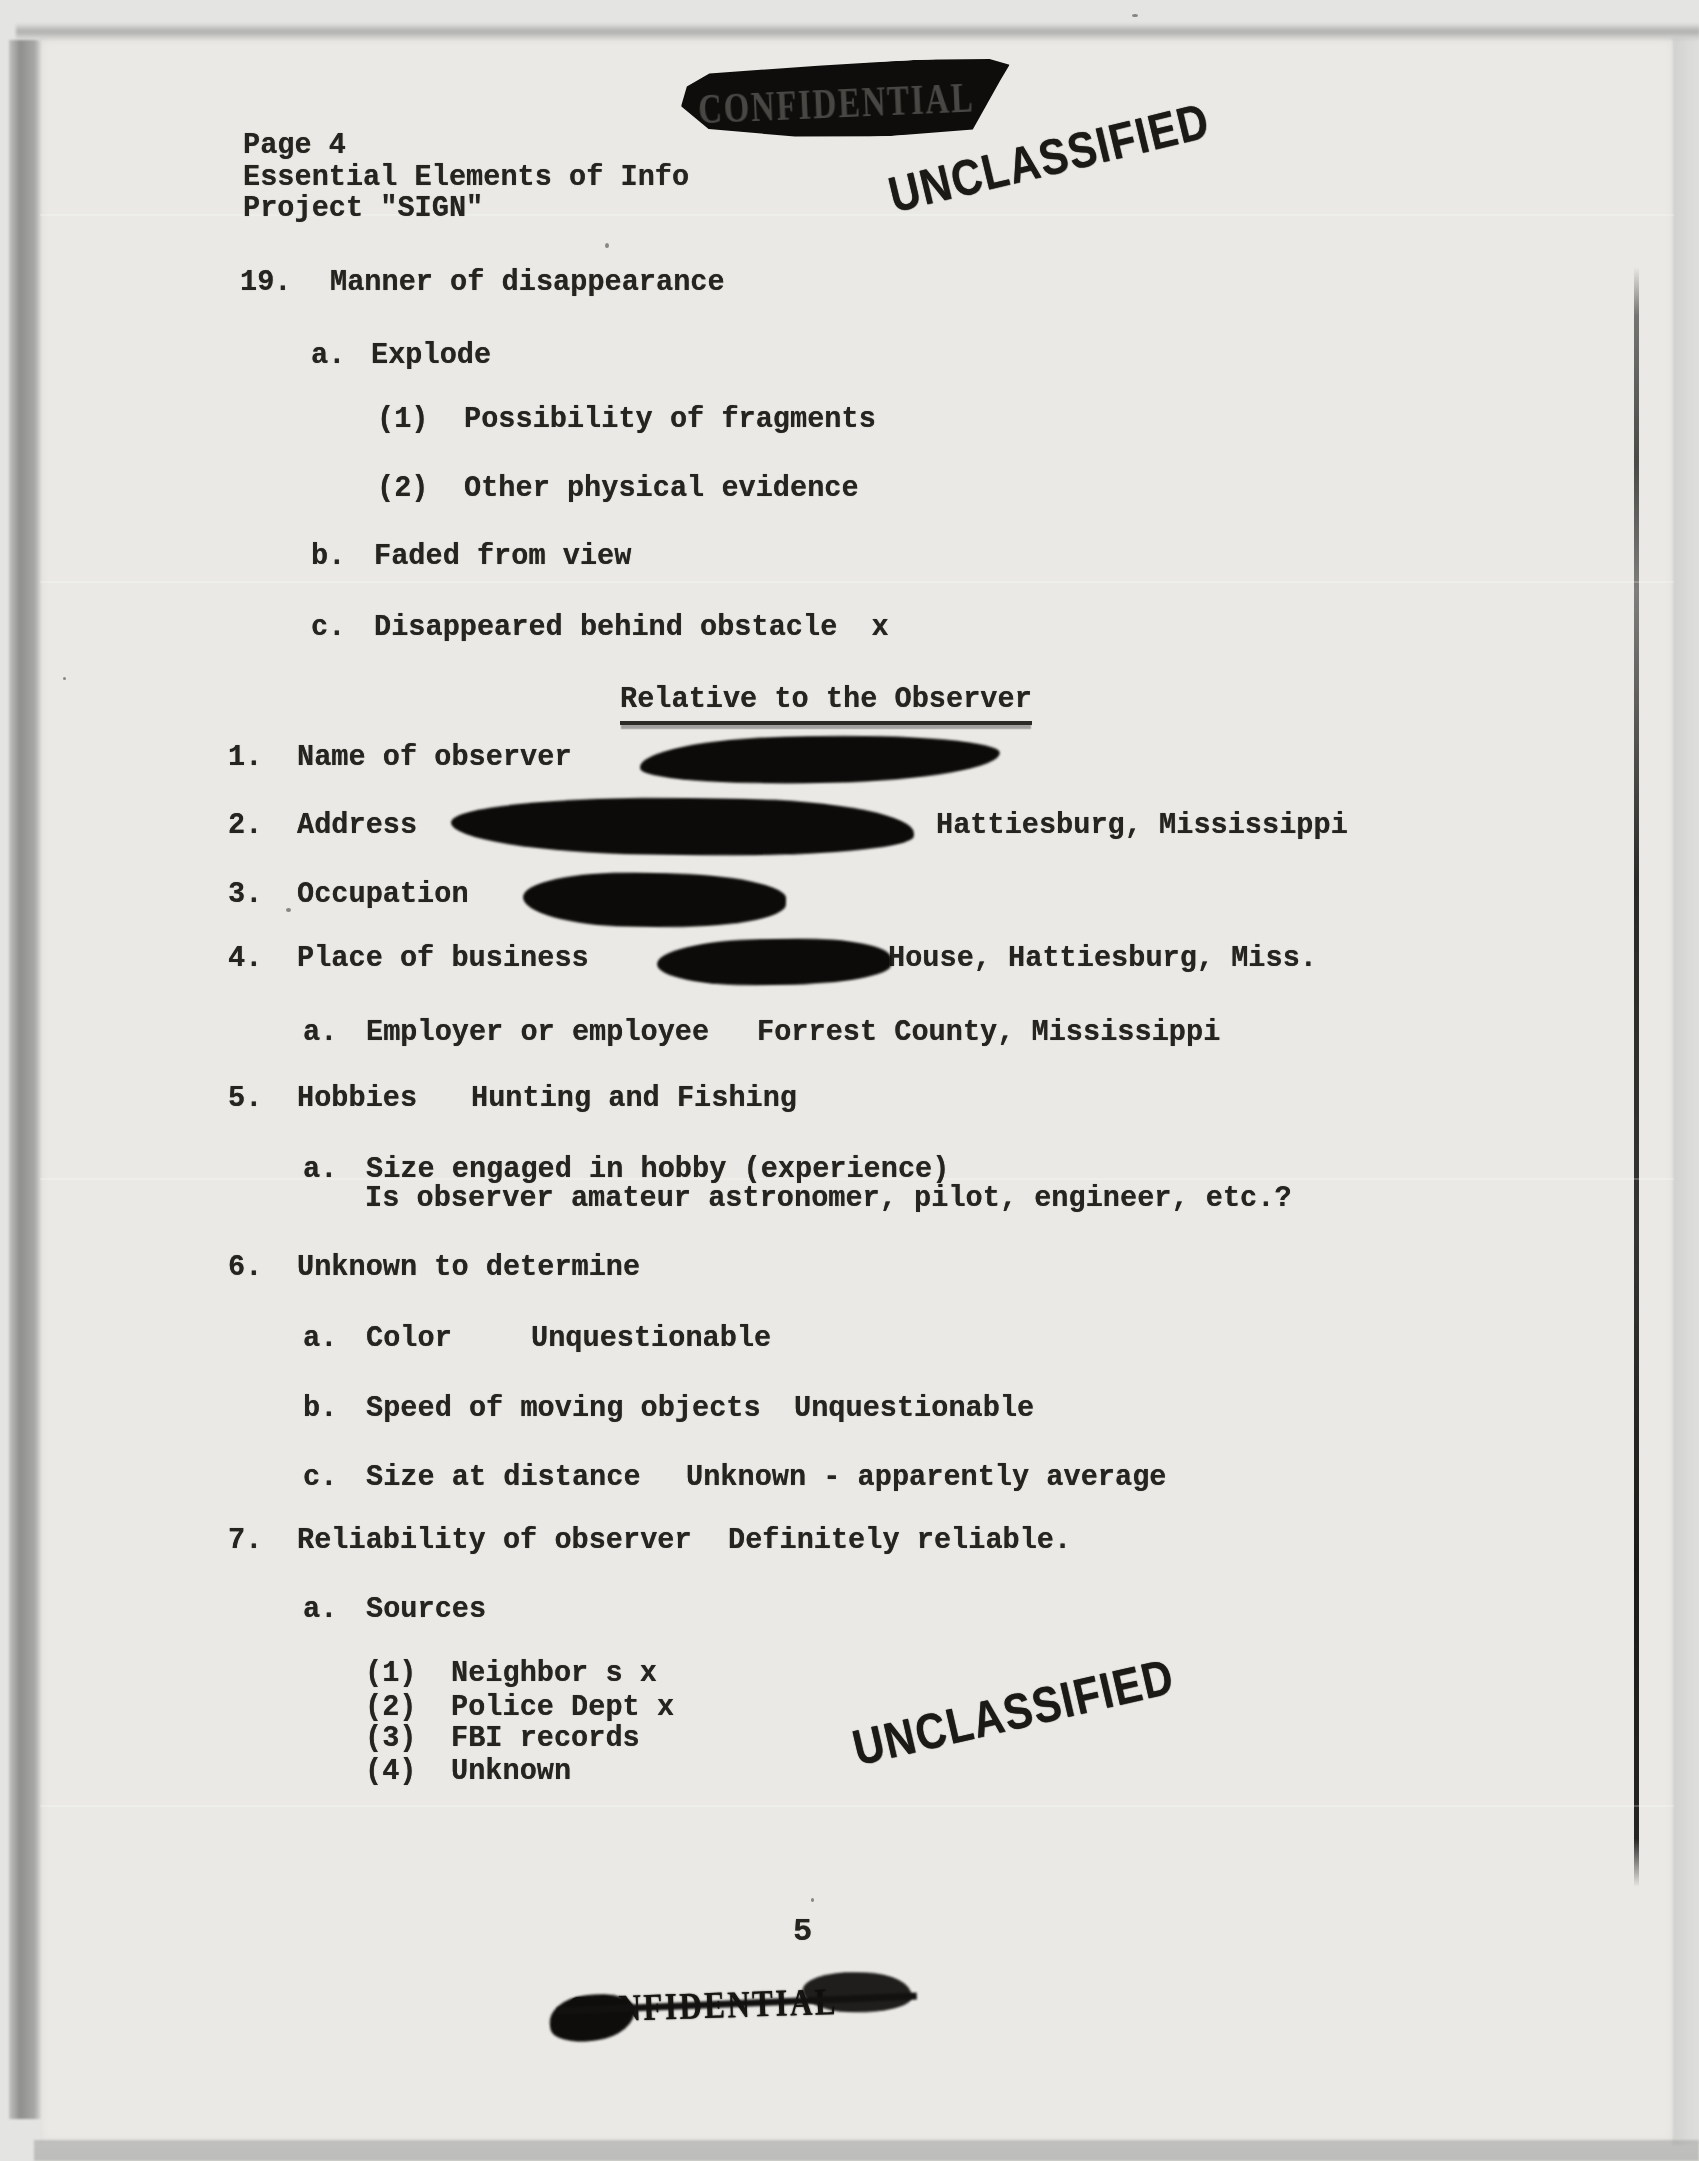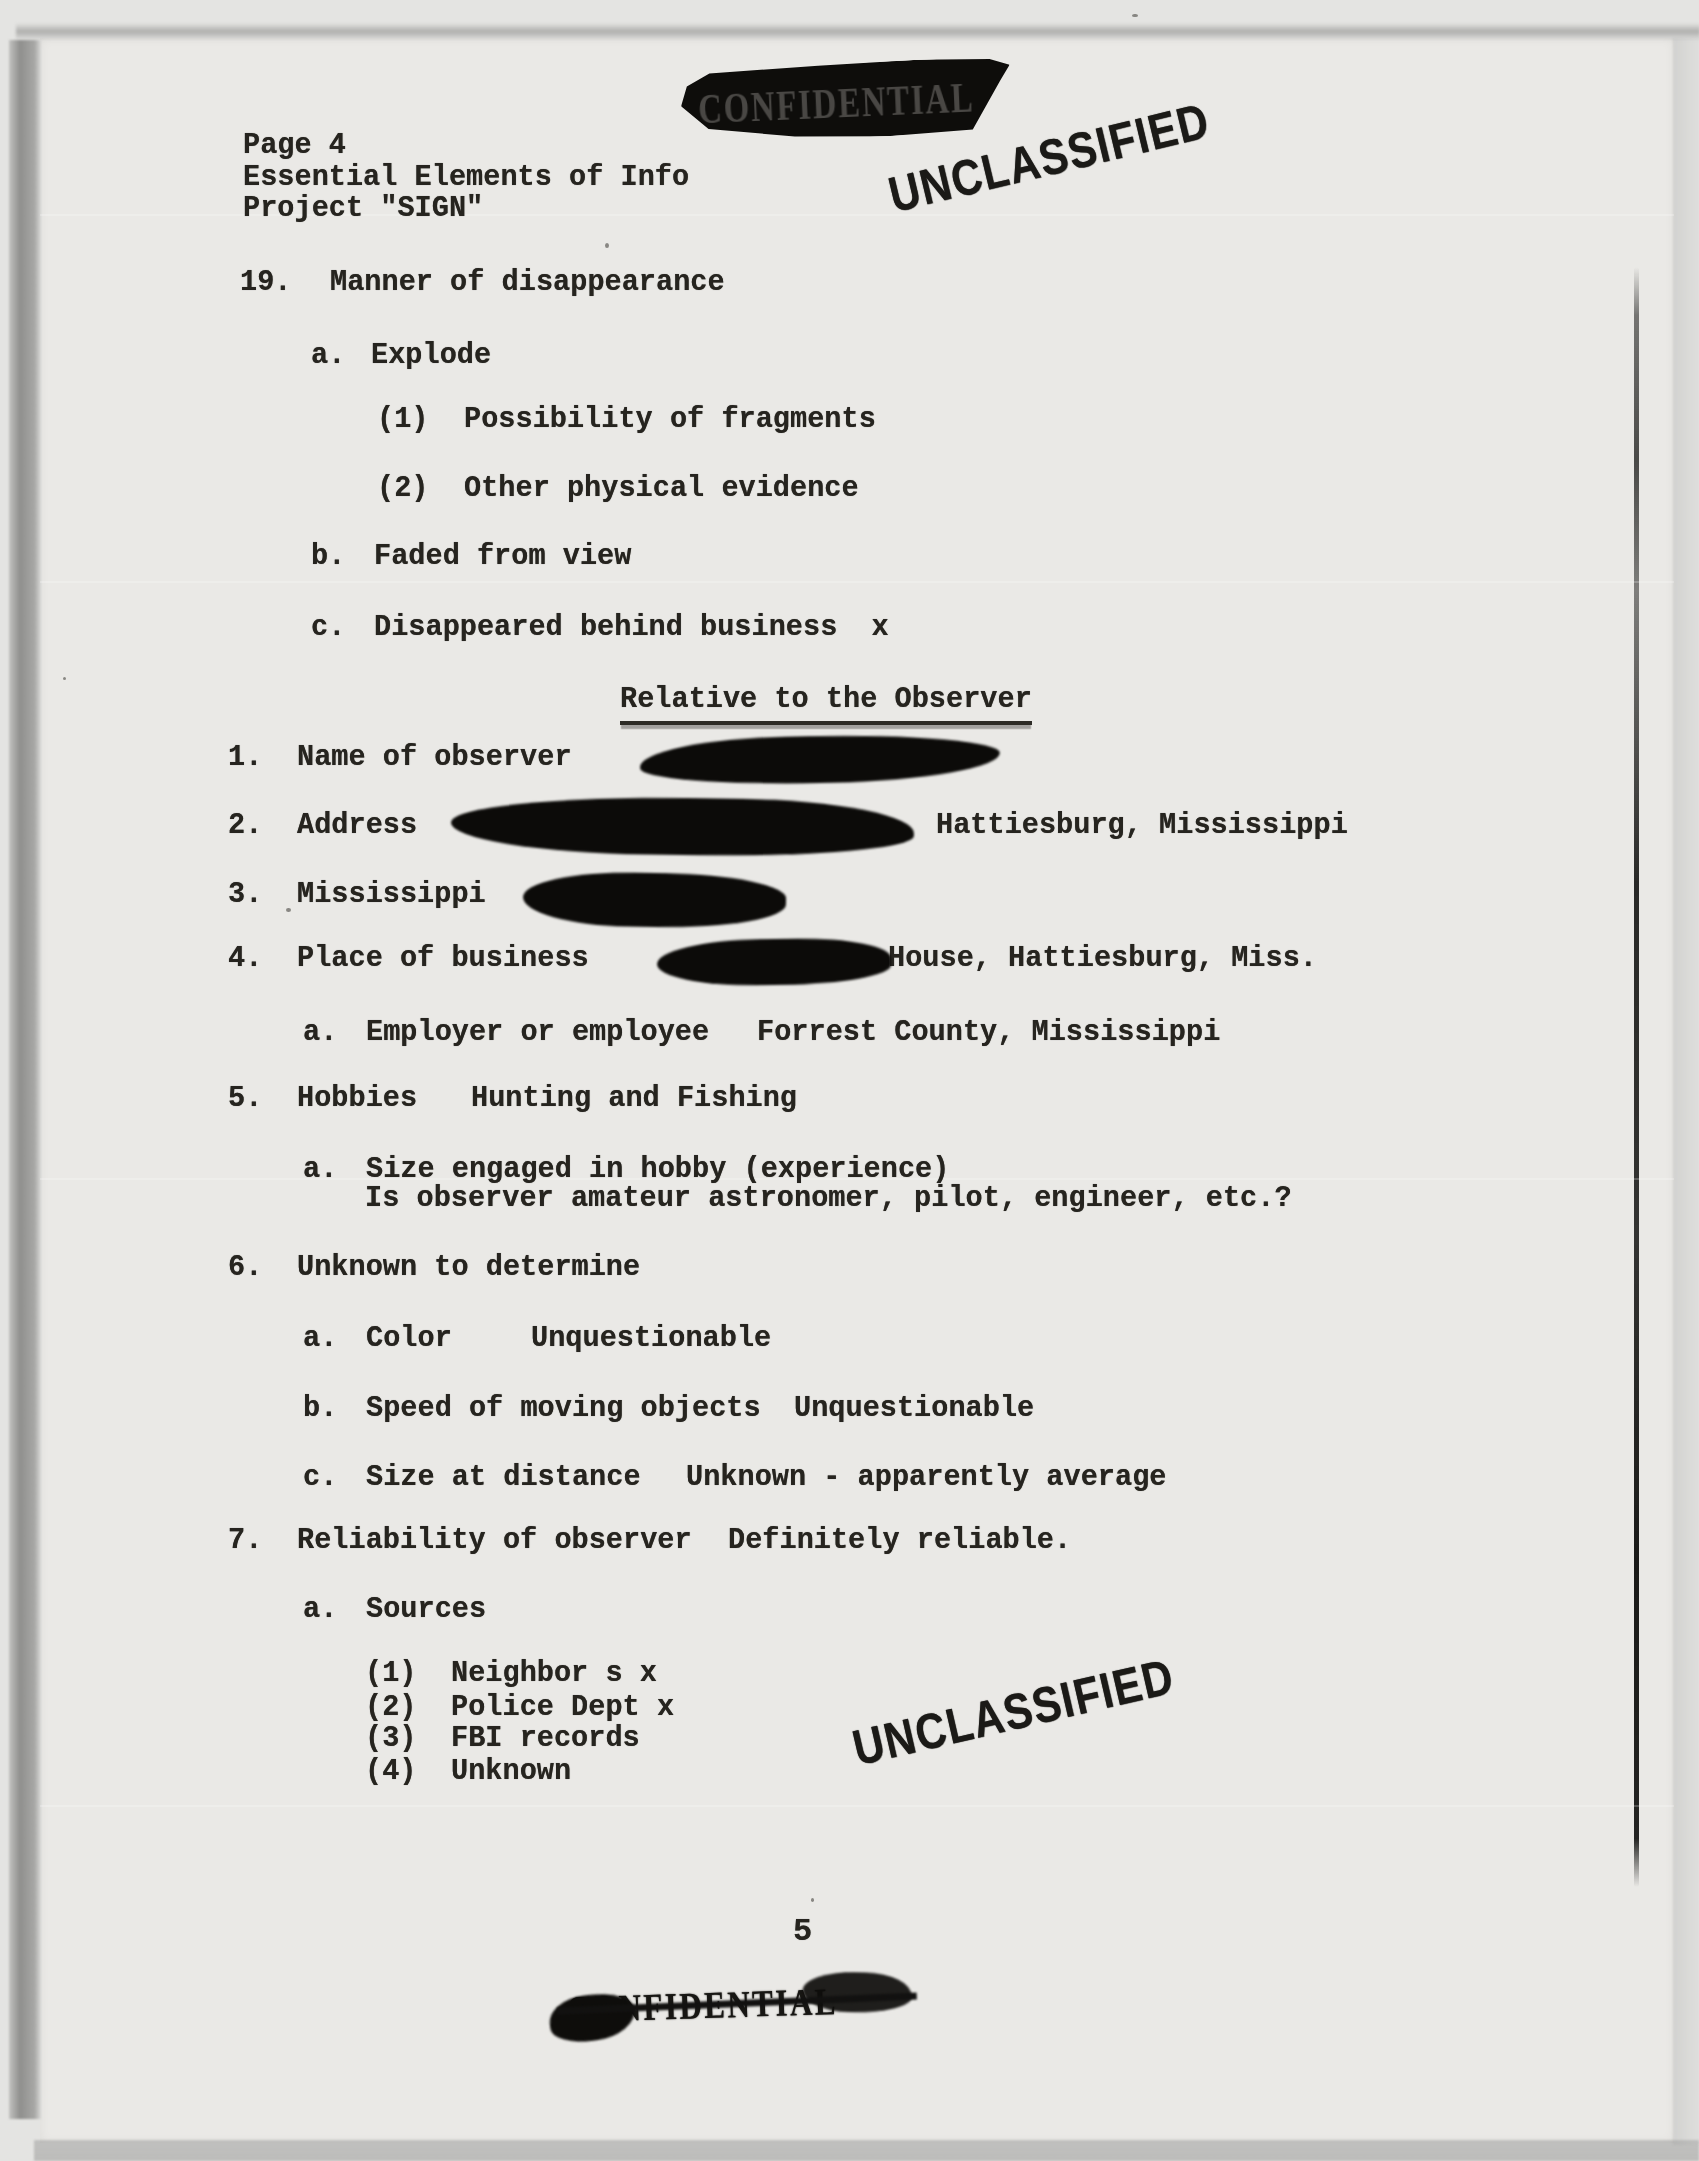--- a/index.html
+++ b/index.html
@@ -165,21 +165,21 @@
   <div class="tline" style="left:377px;top:473px">
     <span class="at0">(2)</span>
     <span style="left:87px">Other physical evidence</span>
   </div>
   <div class="tline" style="left:311px;top:541px">
     <span class="at0">b.</span>
     <span style="left:63px">Faded from view</span>
   </div>
   <div class="tline" style="left:311px;top:612px">
     <span class="at0">c.</span>
-    <span style="left:63px">Disappeared behind business  x</span>
+    <span style="left:63px">Disappeared behind obstacle  x</span>
   </div>
 
   <div class="tline" style="left:620px;top:684px">
     <span class="at0 underlined">Relative to the Observer</span>
   </div>
 
   <div class="tline" style="left:228px;top:742px">
     <span class="at0">1.</span>
     <span style="left:69px">Name of observer</span>
   </div>
@@ -187,21 +187,21 @@
 
   <div class="tline" style="left:228px;top:810px">
     <span class="at0">2.</span>
     <span style="left:69px">Address</span>
     <span style="left:708px">Hattiesburg, Mississippi</span>
   </div>
   <div class="redact" style="left:451px;top:798px;width:463px;height:57px;border-radius:55% 40% 50% 45%/52% 60% 42% 55%;transform:rotate(0.8deg)"></div>
 
   <div class="tline" style="left:228px;top:879px">
     <span class="at0">3.</span>
-    <span style="left:69px">Mississippi</span>
+    <span style="left:69px">Occupation</span>
   </div>
   <div class="redact" style="left:523px;top:873px;width:263px;height:54px;border-radius:48% 52% 55% 45%/55% 48% 52% 58%;transform:rotate(1deg)"></div>
 
   <div class="tline" style="left:228px;top:943px">
     <span class="at0">4.</span>
     <span style="left:69px">Place of business</span>
     <span style="left:660px">House, Hattiesburg, Miss.</span>
   </div>
   <div class="redact" style="left:657px;top:939px;width:234px;height:46px;border-radius:50% 45% 52% 48%/58% 50% 45% 55%;transform:rotate(-0.8deg)"></div>
 

